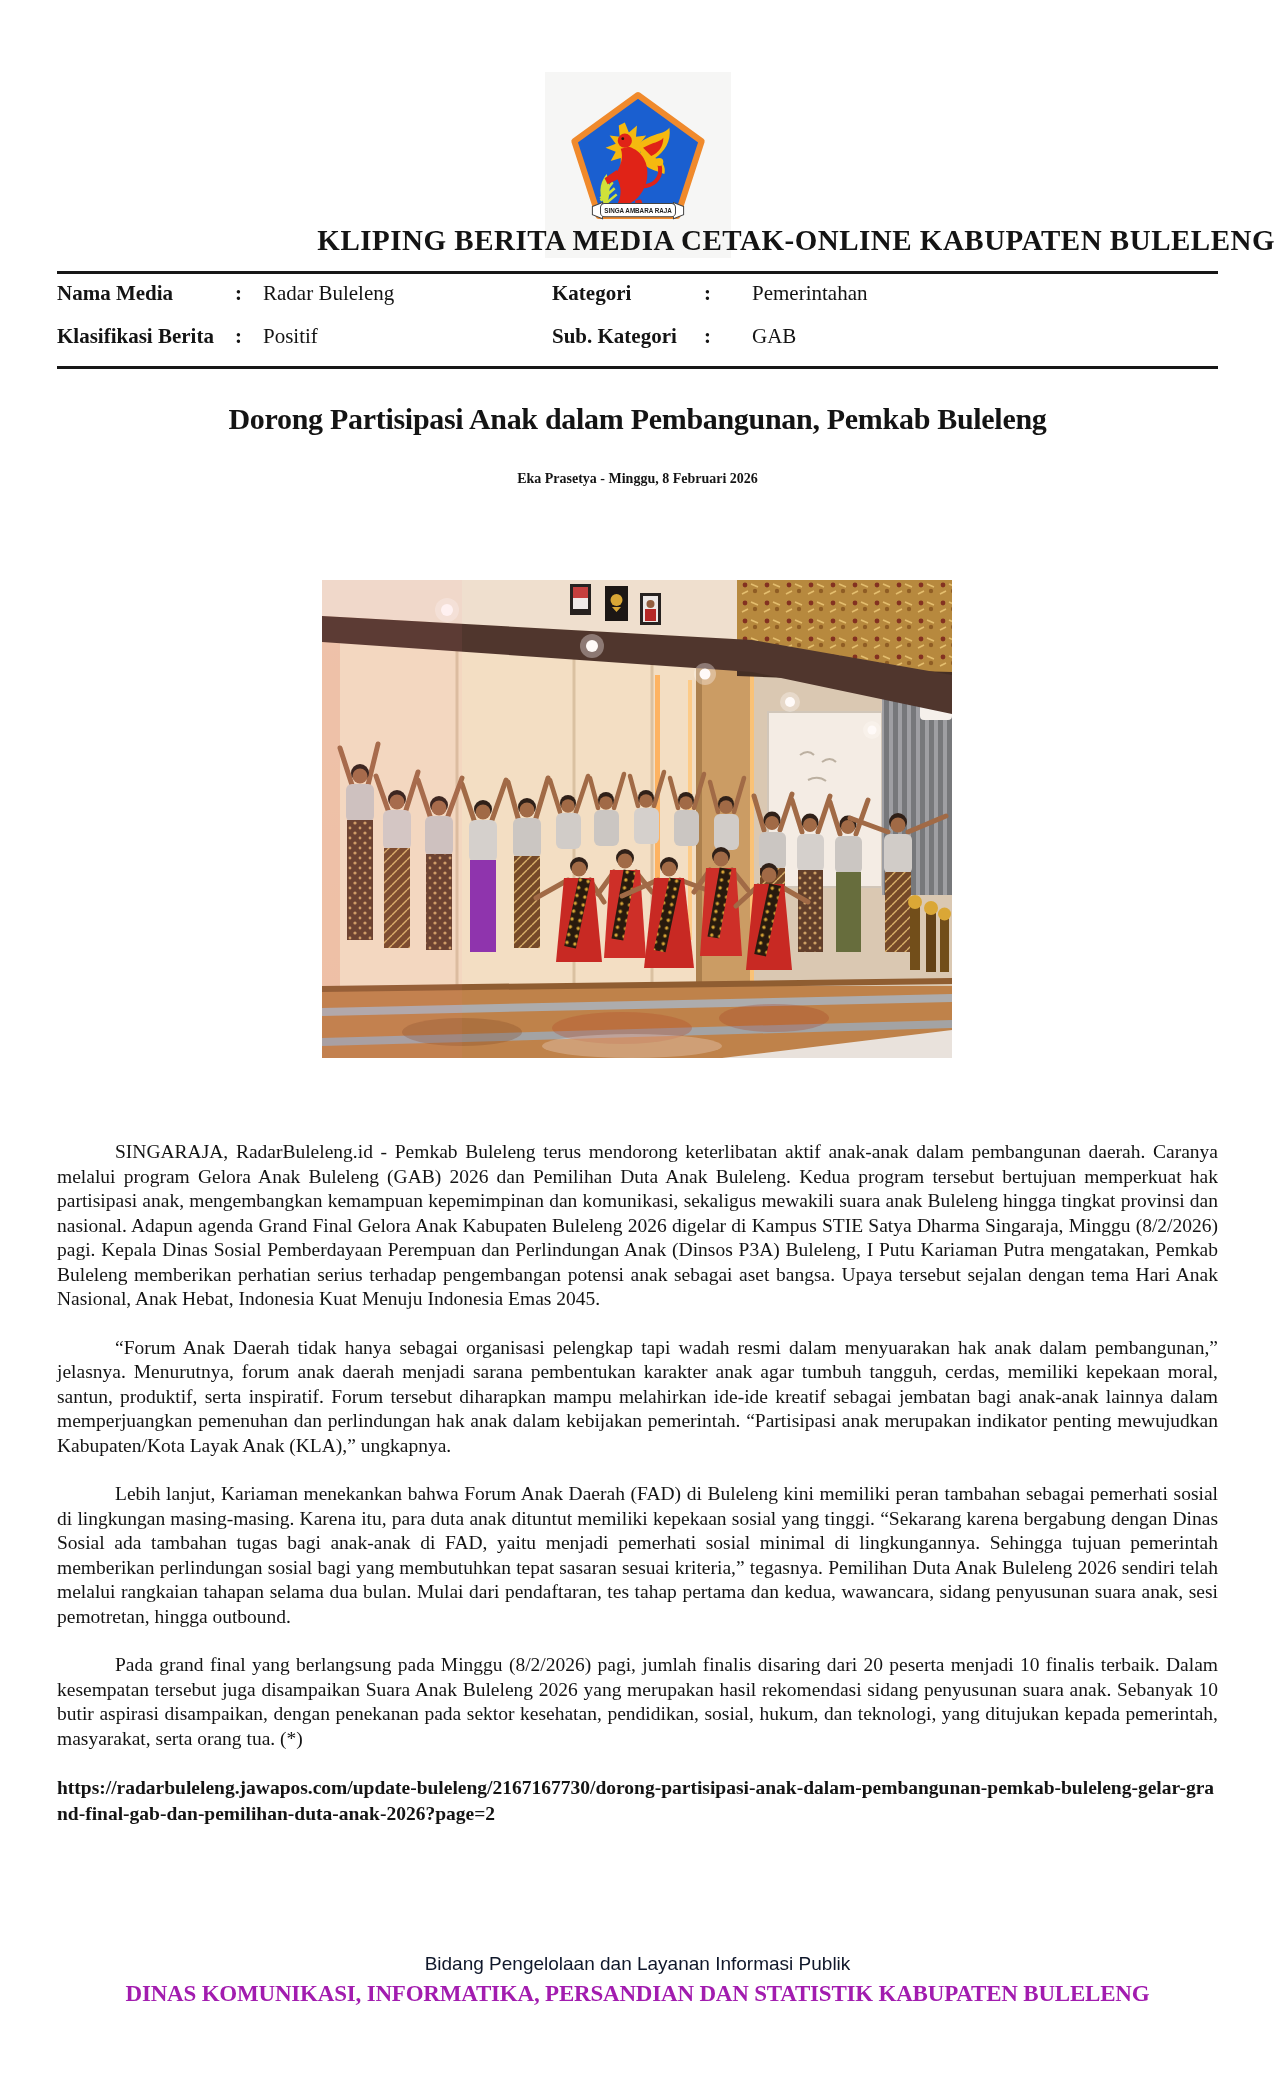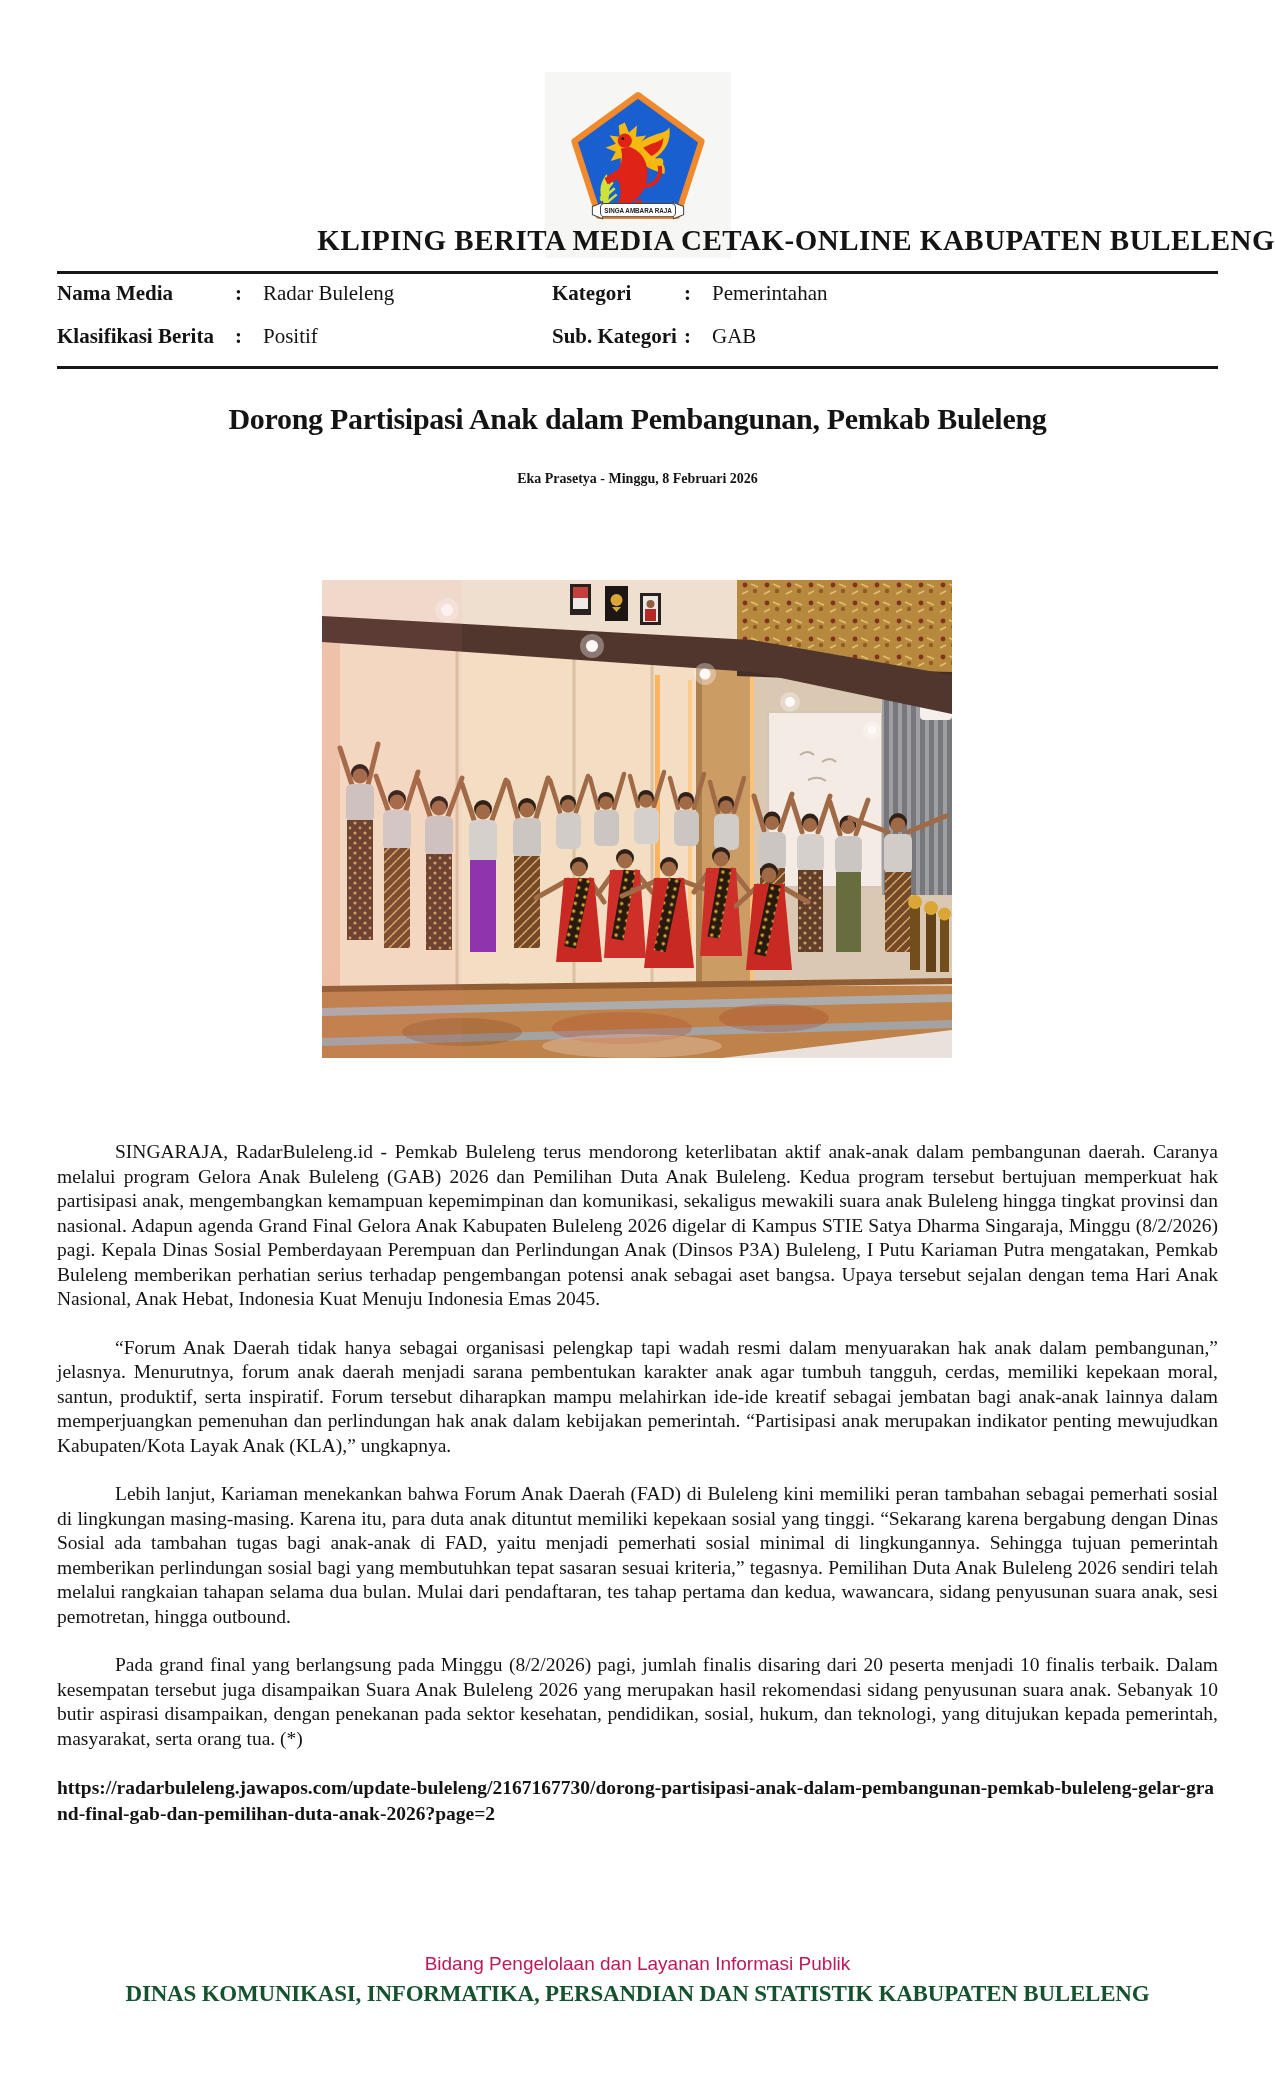--- a/index.html
+++ b/index.html
@@ -25,21 +25,21 @@
   .rule-2{top:366px}
   .meta{
     position:absolute;top:281px;left:57px;right:57px;height:84px;
     font-size:21px;
   }
   .meta-col{position:absolute;top:0;}
   .meta-col.left{left:0;width:560px;}
   .meta-col.right{left:495px;width:600px;}
   .meta-row{display:grid;align-items:baseline;height:43px;}
   .meta-col.left .meta-row{grid-template-columns:178px 28px auto;}
-  .meta-col.right .meta-row{grid-template-columns:132px 28px auto;}
+  .meta-col.right .meta-row{grid-template-columns:132px 28px auto;gap:20px;}
   .meta-label{font-weight:bold;}
   .meta-colon{font-weight:bold;text-align:left;}
   .meta-value{font-weight:normal;}
   .article-title{
     position:absolute;top:399px;left:0;width:100%;text-align:center;
     font-weight:bold;font-size:30px;line-height:39px;letter-spacing:-0.3px;
   }
   .byline{
     position:absolute;top:471px;left:0;width:100%;text-align:center;
     font-weight:bold;font-size:14px;
@@ -55,25 +55,25 @@
   .body-copy p{margin:12px 0 24px 0;text-indent:58px;}
   .article-url{
     margin-top:14px;font-weight:bold;font-size:19.5px;line-height:26px;
     text-align:left;text-indent:0;word-break:break-all;cursor:pointer;
   }
   .footer{
     position:absolute;top:1953px;left:0;width:100%;text-align:center;
   }
   .footer-line1{
     font-family:"Liberation Sans", sans-serif;
-    font-size:19px;color:#be185d;margin-bottom:6px;
+    font-size:19px;color:#0f172a;margin-bottom:6px;
   }
   .footer-line2{
     font-family:"Liberation Serif", serif;
-    font-weight:bold;font-size:23px;letter-spacing:-0.2px;color:#14532d;
+    font-weight:bold;font-size:23px;letter-spacing:-0.2px;color:#a21caf;
   }
 </style>
 </head>
 <body>
 
 <div class="page">
 
   <div class="logo-wrap">
     <svg width="152" height="152" viewBox="0 0 150 150">
       <polygon points="75,6 137.8,51.6 113.8,125.4 36.2,125.4 12.2,51.6" fill="#1a5fd0" stroke="#f08a2c" stroke-width="6" stroke-linejoin="round"></polygon>

